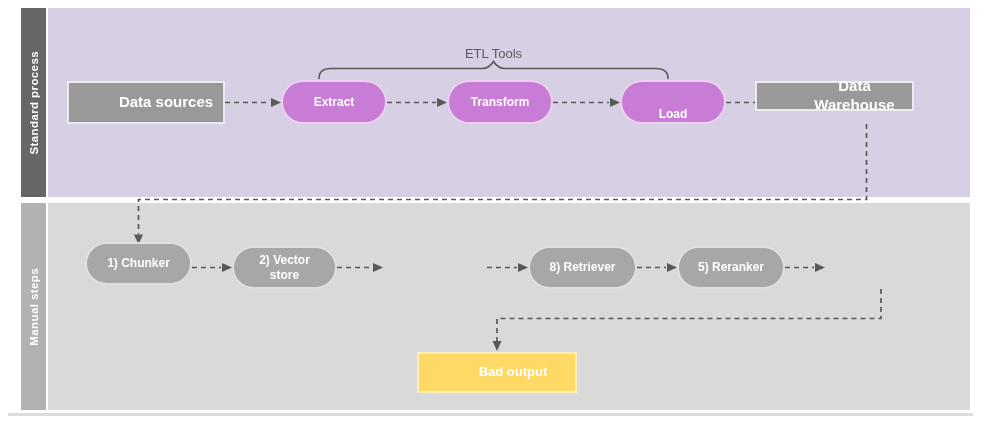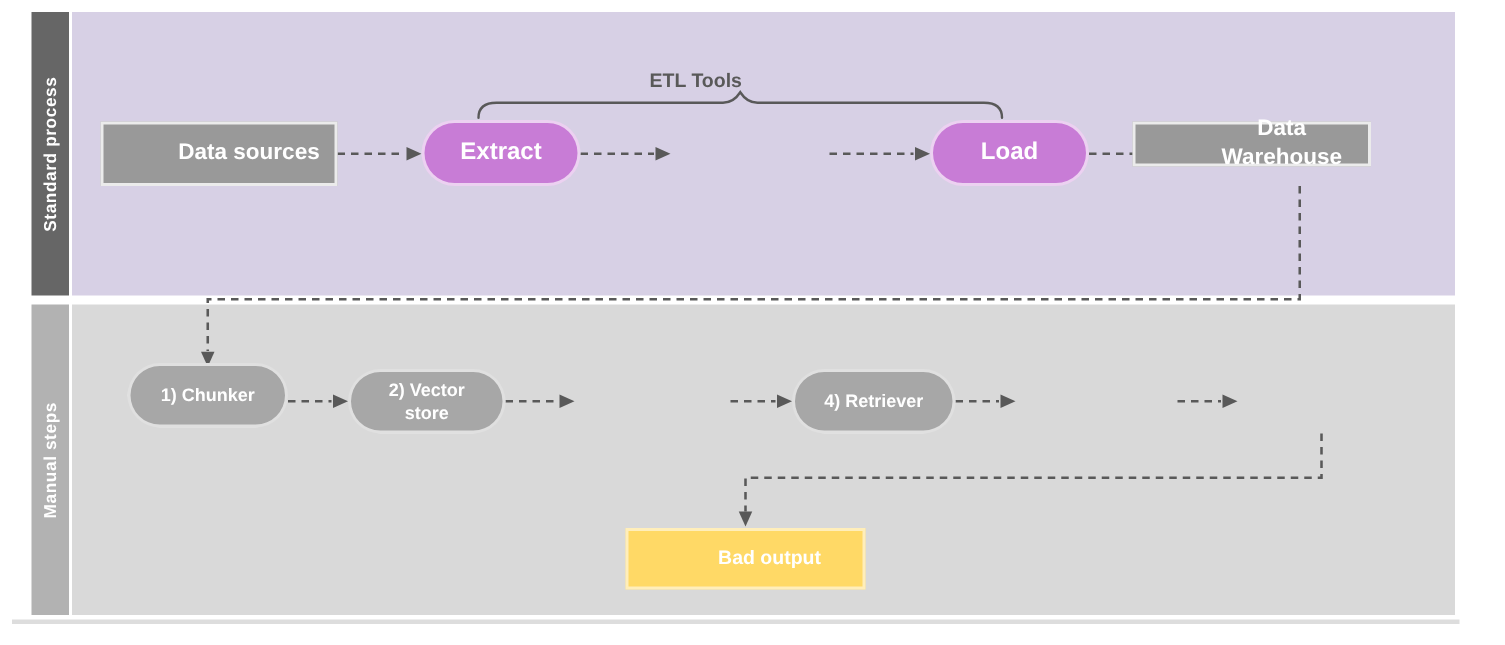--- a/index.html
+++ b/index.html
@@ -23,43 +23,43 @@
   .lane-body.manual   { top:203px; height:207px; background:var(--lane-manual-bg,#d9d9d9); }
   .page-edge { position:absolute; left:8px; top:413px; width:965px; height:3px; background:#dddddd; }
 
   .node {
     position:absolute; display:flex; align-items:center; justify-content:center;
     text-align:center; color:var(--text-light,#ffffff); font-weight:bold; line-height:1.25;
   }
   .rect   { font-size:15px; border:2px solid rgba(255,255,255,.8);padding-left:40px; }
   .graybox{ background:var(--gray-node,#999999); }
   .pill   { border-radius:22px; border:2px solid rgba(255,255,255,.65); }
-  .pill.purple { background:var(--purple-pill,#c87cd6); font-size:16px; }
+  .pill.purple { background:var(--purple-pill,#c87cd6); font-size:12px; }
   .pill.graypill { background:var(--gray-pill,#a7a7a7); font-size:12px; }
   .pill .lbl { display:inline-block; max-width:86px; }
   .pill.narrow .lbl { max-width:72px; }
   .yellowbox { background:var(--yellow-node,#ffd966); border:2px solid rgba(255,255,255,.55); font-size:13px; }
 
   
   .n-data-sources   { left:67px;  top:81px;  width:158px; height:43px; }
   .n-extract        { left:281px; top:80px;  width:106px; height:44px; }
   .n-transform      { left:447px; top:80px;  width:106px; height:44px; }
-  .n-load           { left:620px; top:80px;  width:106px; height:44px; }
+  .n-load           { left:620px; top:80px;  width:106px; height:44px;align-items:flex-end; }
   .n-data-warehouse { left:755px; top:81px;  width:159px; height:30px; }
   .n-chunker        { left:85px;  top:242px; width:107px; height:43px; }
   .n-vector-store   { left:232px; top:246px; width:105px; height:43px; }
   .n-rewriter       { left:383px; top:246px; width:104px; height:43px; }
   .n-retriever      { left:528px; top:246px; width:109px; height:43px; }
   .n-reranker       { left:677px; top:246px; width:108px; height:43px; }
   .n-consolidator   { left:825px; top:246px; width:112px; height:43px; }
   .n-bad-output     { left:417px; top:352px; width:160px; height:41px;padding-left:32px; }
 
   .etl-label {
-    position:absolute; left:433px; top:46px; width:121px; 
-    color:var(--connector,#595959); font-weight:bold; font-size:13px;
+    position:absolute; left:433px; top:46px; width:121px; text-align:center;
+    color:var(--connector,#595959); font-weight:normal; font-size:13px;
   }
 
   svg.wires { position:absolute; left:0; top:0; pointer-events:none; }
   .dash  { fill:none; stroke:var(--connector,#595959); stroke-width:1.7; stroke-dasharray:5 4; }
   .solid { fill:none; stroke:var(--connector,#595959); stroke-width:1.6; stroke-linecap:round; }
   .head  { fill:var(--connector,#595959); stroke:none; }
 </style>
 </head>
 <body>
 
@@ -116,34 +116,40 @@
   </svg>
 
   <div class="etl-label">ETL Tools</div>
 
   <div class="node rect graybox n-data-sources">
     <span class="lbl">Data sources</span>
   </div>
   <div class="node pill purple n-extract">
     <span class="lbl">Extract</span>
   </div>
+  <div class="node pill purple n-transform">
+    <span class="lbl">Transform</span>
+  </div>
   <div class="node pill purple n-load">
     <span class="lbl">Load</span>
   </div>
   <div class="node rect graybox n-data-warehouse">
     <span class="lbl">Data Warehouse</span>
   </div>
 
   <div class="node pill graypill n-chunker">
     <span class="lbl">1) Chunker</span>
   </div>
   <div class="node pill graypill narrow n-vector-store">
     <span class="lbl">2) Vector store</span>
   </div>
   <div class="node pill graypill n-retriever">
-    <span class="lbl">4) Retriever</span>
+    <span class="lbl">8) Retriever</span>
+  </div>
+  <div class="node pill graypill n-reranker">
+    <span class="lbl">5) Reranker</span>
   </div>
 
   <div class="node yellowbox n-bad-output">
     <span class="lbl">Bad output</span>
   </div>
 
 </div>
 
 </body></html>

